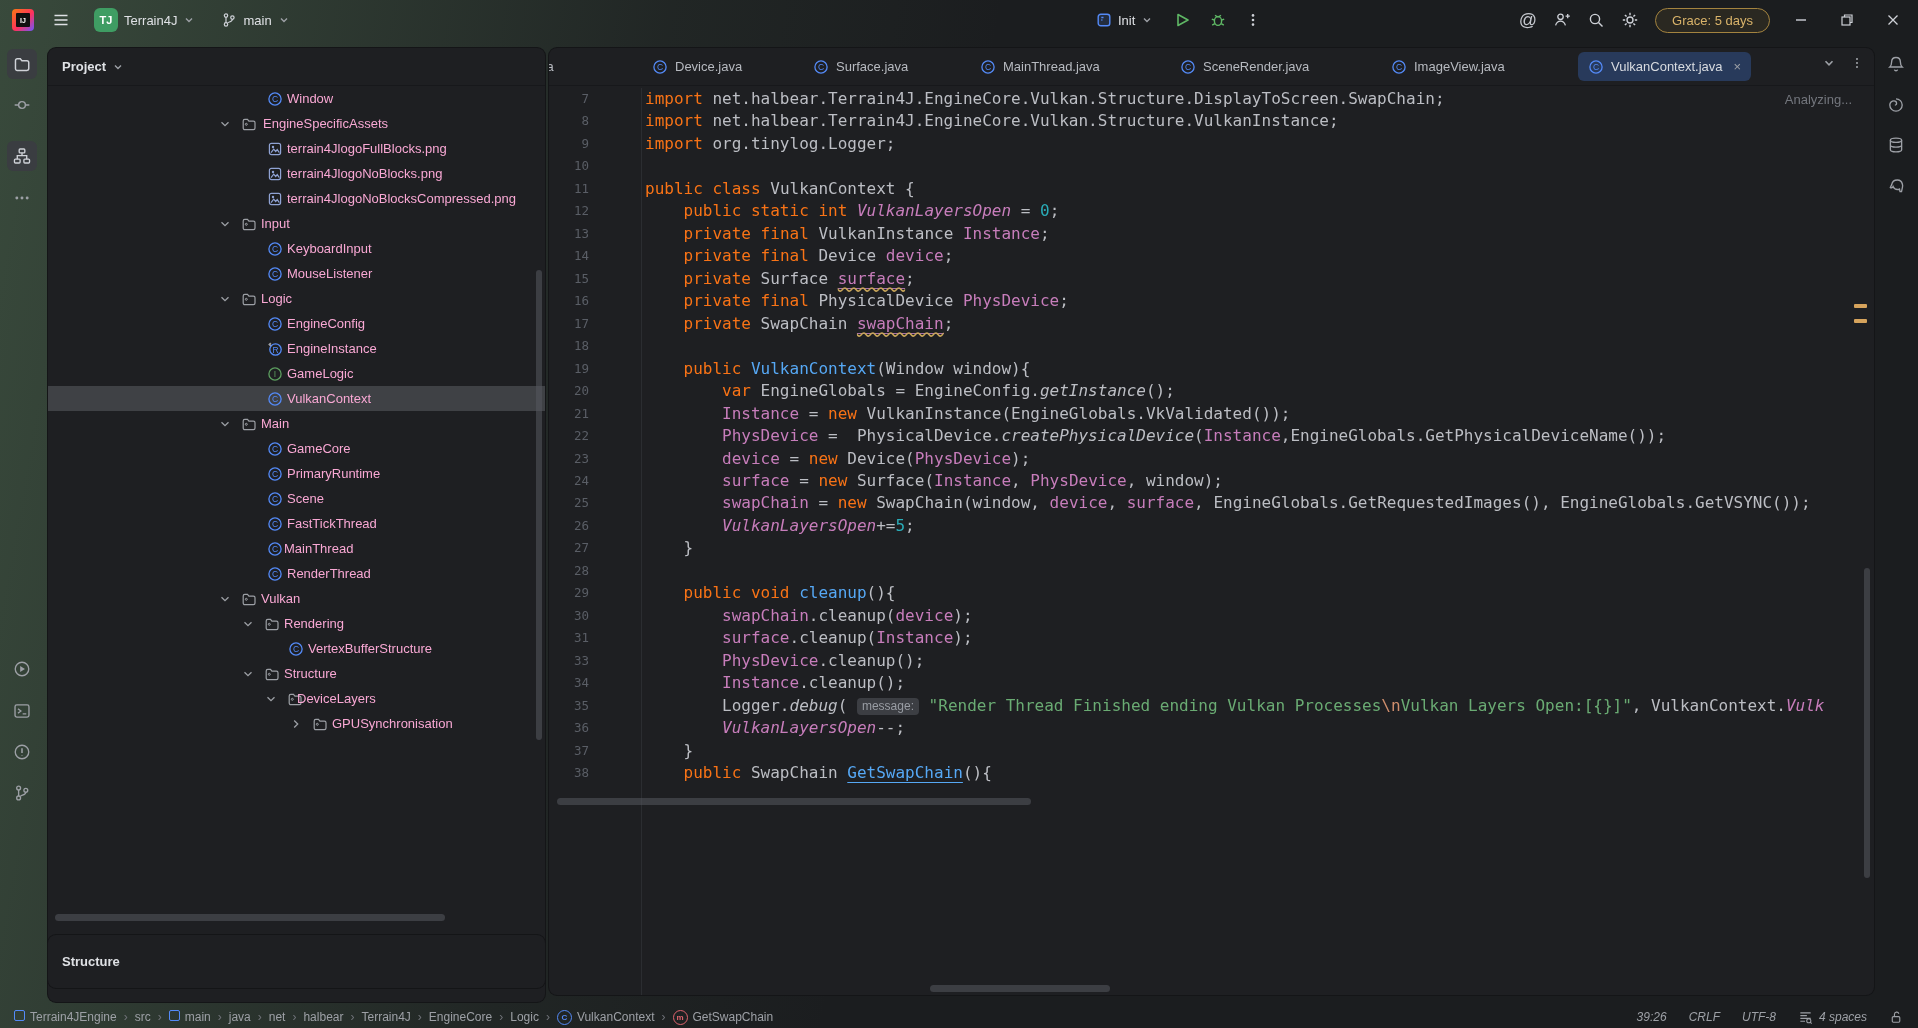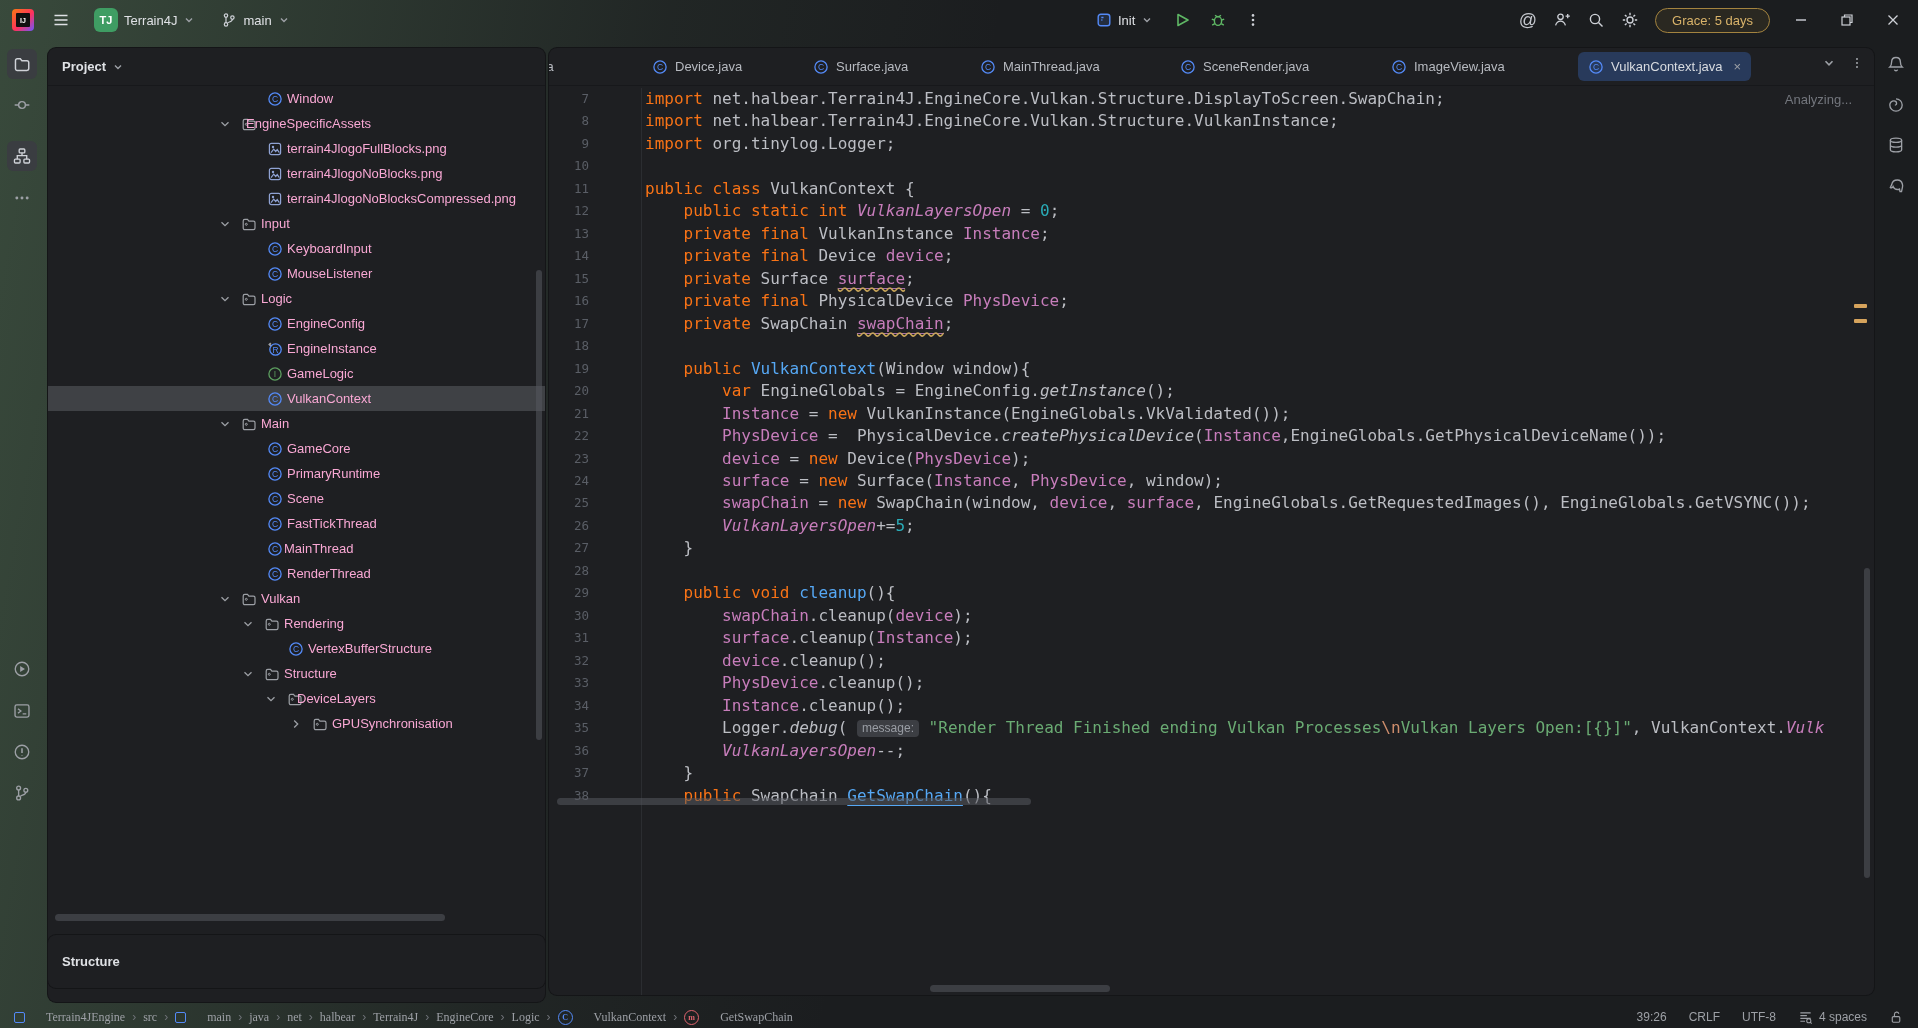--- a/index.html
+++ b/index.html
@@ -50,23 +50,23 @@
   .tk-sm{color:#bcbec4;font-style:italic}.tk-n{color:#2aacb8}
   .tk-s{color:#6aab73}.tk-e{color:#cf8e6d}
   .tk-uw{color:#c77dbb;border-bottom:1px solid #a66fa6;text-decoration:underline wavy #c8a558;text-underline-offset:3px;}
   .tk-hint{display:inline-block;background:#3c3e43;color:#999da4;border-radius:4px;font-family:"Liberation Sans",sans-serif;font-size:12px;line-height:17px;padding:0 5px;vertical-align:1px;}
   
   #structure-panel{left:48px;top:935px;width:497px;height:53px;}
   #structure-head{height:100%;display:flex;align-items:center;padding-left:14px;color:#dfe1e5;font-size:13px;font-weight:bold;}
   
   #statusbar{position:absolute;left:0;top:1006px;width:1918px;height:22px;display:flex;align-items:center;font-size:12px;color:#9da0a6;}
   #crumbs{display:flex;align-items:center;gap:7px;margin-left:14px;}
-  .crumb{display:flex;align-items:center;gap:21px;font-family:Liberation Serif, serif;}
+  .crumb{display:flex;align-items:flex-start;gap:5px;}
   .crumb-sep{color:#6f7278;}
-  #status-right{position:absolute;right:14px;display:flex;align-items:center;gap:22px;}
+  #status-right{position:absolute;right:14px;display:flex;align-items:center;gap:22px;font-style:italic;}
   .sq-ic{width:9px;height:9px;border:1.5px solid #548af7;border-radius:2px;}
   .ring{border-radius:50%;display:flex;align-items:center;justify-content:center;font-weight:bold;}
 </style>
 </head>
 <body>
 
 <div id="header">
   <div class="hrow" style="left:12px;gap:14px;">
     <div style="width:22px;height:22px;border-radius:4px;background:linear-gradient(135deg,#f97a12 0%,#fe315d 55%,#6b57ff 100%);display:flex;align-items:center;justify-content:center;">
       <div style="width:14px;height:14px;background:#111;border-radius:1px;color:#fff;font-size:7px;font-weight:bold;display:flex;align-items:center;justify-content:center;">IJ</div>
@@ -274,21 +274,21 @@
           <svg width="16" height="16" viewBox="0 0 16 16">
             <path d="M4.5 6.2l3.5 3.5 3.5-3.5" fill="none" stroke="#9da0a6" stroke-width="1.3"></path>
           </svg>
         </span>
         <span class="tico" style="left:193px">
           <svg width="16" height="16" viewBox="0 0 16 16">
             <path d="M2.2 5c0-.9.7-1.6 1.6-1.6h2.7l1.4 1.7h4.5c.9 0 1.6.7 1.6 1.6v5.4c0 .9-.7 1.6-1.6 1.6H3.8c-.9 0-1.6-.7-1.6-1.6V5z" fill="none" stroke="#9da0a6" stroke-width="1.2"></path>
             <circle cx="5.3" cy="8.3" r="1" fill="none" stroke="#9da0a6" stroke-width="1"></circle>
           </svg>
         </span>
-        <span class="tlab" style="left:198px">EngineSpecificAssets</span>
+        <span class="tlab" style="left:215px">EngineSpecificAssets</span>
       </div>
       <div class="trow">
         <span class="tico" style="left:219px">
           <svg width="16" height="16" viewBox="0 0 16 16">
             <rect x="2.4" y="2.4" width="11.2" height="11.2" rx="2" fill="none" stroke="#90a3d4" stroke-width="1.2"></rect>
             <circle cx="6" cy="6" r="1.2" fill="#90a3d4"></circle>
             <path d="M4 11.6l2.7-3.5 2 2.4 1.5-1.9 2.2 3" fill="none" stroke="#90a3d4" stroke-width="1.2"></path>
           </svg>
         </span>
         <span class="tlab" style="left:239px">terrain4JlogoFullBlocks.png</span>
@@ -634,21 +634,20 @@
       <div class="cline"><span class="lnum">22</span><span class="ltext"><span class="tk-d">        </span><span class="tk-f">PhysDevice</span><span class="tk-d"> =  PhysicalDevice.</span><span class="tk-sm">createPhysicalDevice</span><span class="tk-d">(</span><span class="tk-f">Instance</span><span class="tk-d">,EngineGlobals.GetPhysicalDeviceName());</span></span></div>
       <div class="cline"><span class="lnum">23</span><span class="ltext"><span class="tk-d">        </span><span class="tk-f">device</span><span class="tk-d"> = </span><span class="tk-k">new</span><span class="tk-d"> Device(</span><span class="tk-f">PhysDevice</span><span class="tk-d">);</span></span></div>
       <div class="cline"><span class="lnum">24</span><span class="ltext"><span class="tk-d">        </span><span class="tk-f">surface</span><span class="tk-d"> = </span><span class="tk-k">new</span><span class="tk-d"> Surface(</span><span class="tk-f">Instance</span><span class="tk-d">, </span><span class="tk-f">PhysDevice</span><span class="tk-d">, window);</span></span></div>
       <div class="cline"><span class="lnum">25</span><span class="ltext"><span class="tk-d">        </span><span class="tk-f">swapChain</span><span class="tk-d"> = </span><span class="tk-k">new</span><span class="tk-d"> SwapChain(window, </span><span class="tk-f">device</span><span class="tk-d">, </span><span class="tk-f">surface</span><span class="tk-d">, EngineGlobals.GetRequestedImages(), EngineGlobals.GetVSYNC());</span></span></div>
       <div class="cline"><span class="lnum">26</span><span class="ltext"><span class="tk-d">        </span><span class="tk-sf">VulkanLayersOpen</span><span class="tk-d">+=</span><span class="tk-n">5</span><span class="tk-d">;</span></span></div>
       <div class="cline"><span class="lnum">27</span><span class="ltext"><span class="tk-d">    }</span></span></div>
       <div class="cline"><span class="lnum">28</span><span class="ltext"></span></div>
       <div class="cline"><span class="lnum">29</span><span class="ltext"><span class="tk-d">    </span><span class="tk-k">public</span><span class="tk-d"> </span><span class="tk-k">void</span><span class="tk-d"> </span><span class="tk-m">cleanup</span><span class="tk-d">(){</span></span></div>
       <div class="cline"><span class="lnum">30</span><span class="ltext"><span class="tk-d">        </span><span class="tk-f">swapChain</span><span class="tk-d">.cleanup(</span><span class="tk-f">device</span><span class="tk-d">);</span></span></div>
       <div class="cline"><span class="lnum">31</span><span class="ltext"><span class="tk-d">        </span><span class="tk-f">surface</span><span class="tk-d">.cleanup(</span><span class="tk-f">Instance</span><span class="tk-d">);</span></span></div>
-      <div class="cline"><span class="lnum">32</span><span class="ltext"><span class="tk-d">        </span><span class="tk-f">device</span><span class="tk-d">.cleanup();</span></span></div>
       <div class="cline"><span class="lnum">33</span><span class="ltext"><span class="tk-d">        </span><span class="tk-f">PhysDevice</span><span class="tk-d">.cleanup();</span></span></div>
       <div class="cline"><span class="lnum">34</span><span class="ltext"><span class="tk-d">        </span><span class="tk-f">Instance</span><span class="tk-d">.cleanup();</span></span></div>
       <div class="cline"><span class="lnum">35</span><span class="ltext"><span class="tk-d">        Logger.</span><span class="tk-sm">debug</span><span class="tk-d">( </span><span class="tk-hint">message:</span><span class="tk-d"> </span><span class="tk-s">"Render Thread Finished ending Vulkan Processes</span><span class="tk-e">\n</span><span class="tk-s">Vulkan Layers Open:[{}]"</span><span class="tk-d">, VulkanContext.</span><span class="tk-sf">Vulk</span></span></div>
       <div class="cline"><span class="lnum">36</span><span class="ltext"><span class="tk-d">        </span><span class="tk-sf">VulkanLayersOpen</span><span class="tk-d">--;</span></span></div>
       <div class="cline"><span class="lnum">37</span><span class="ltext"><span class="tk-d">    }</span></span></div>
       <div class="cline"><span class="lnum">38</span><span class="ltext"><span class="tk-d">    </span><span class="tk-k">public</span><span class="tk-d"> SwapChain </span><span class="tk-mu">GetSwapChain</span><span class="tk-d">(){</span></span></div>
     </div>
 
   <div style="position:absolute;right:7px;top:256px;width:13px;height:4px;background:#d6a35c;border-radius:1px;"></div>
   <div style="position:absolute;right:7px;top:271px;width:13px;height:4px;background:#d6a35c;border-radius:1px;"></div>

